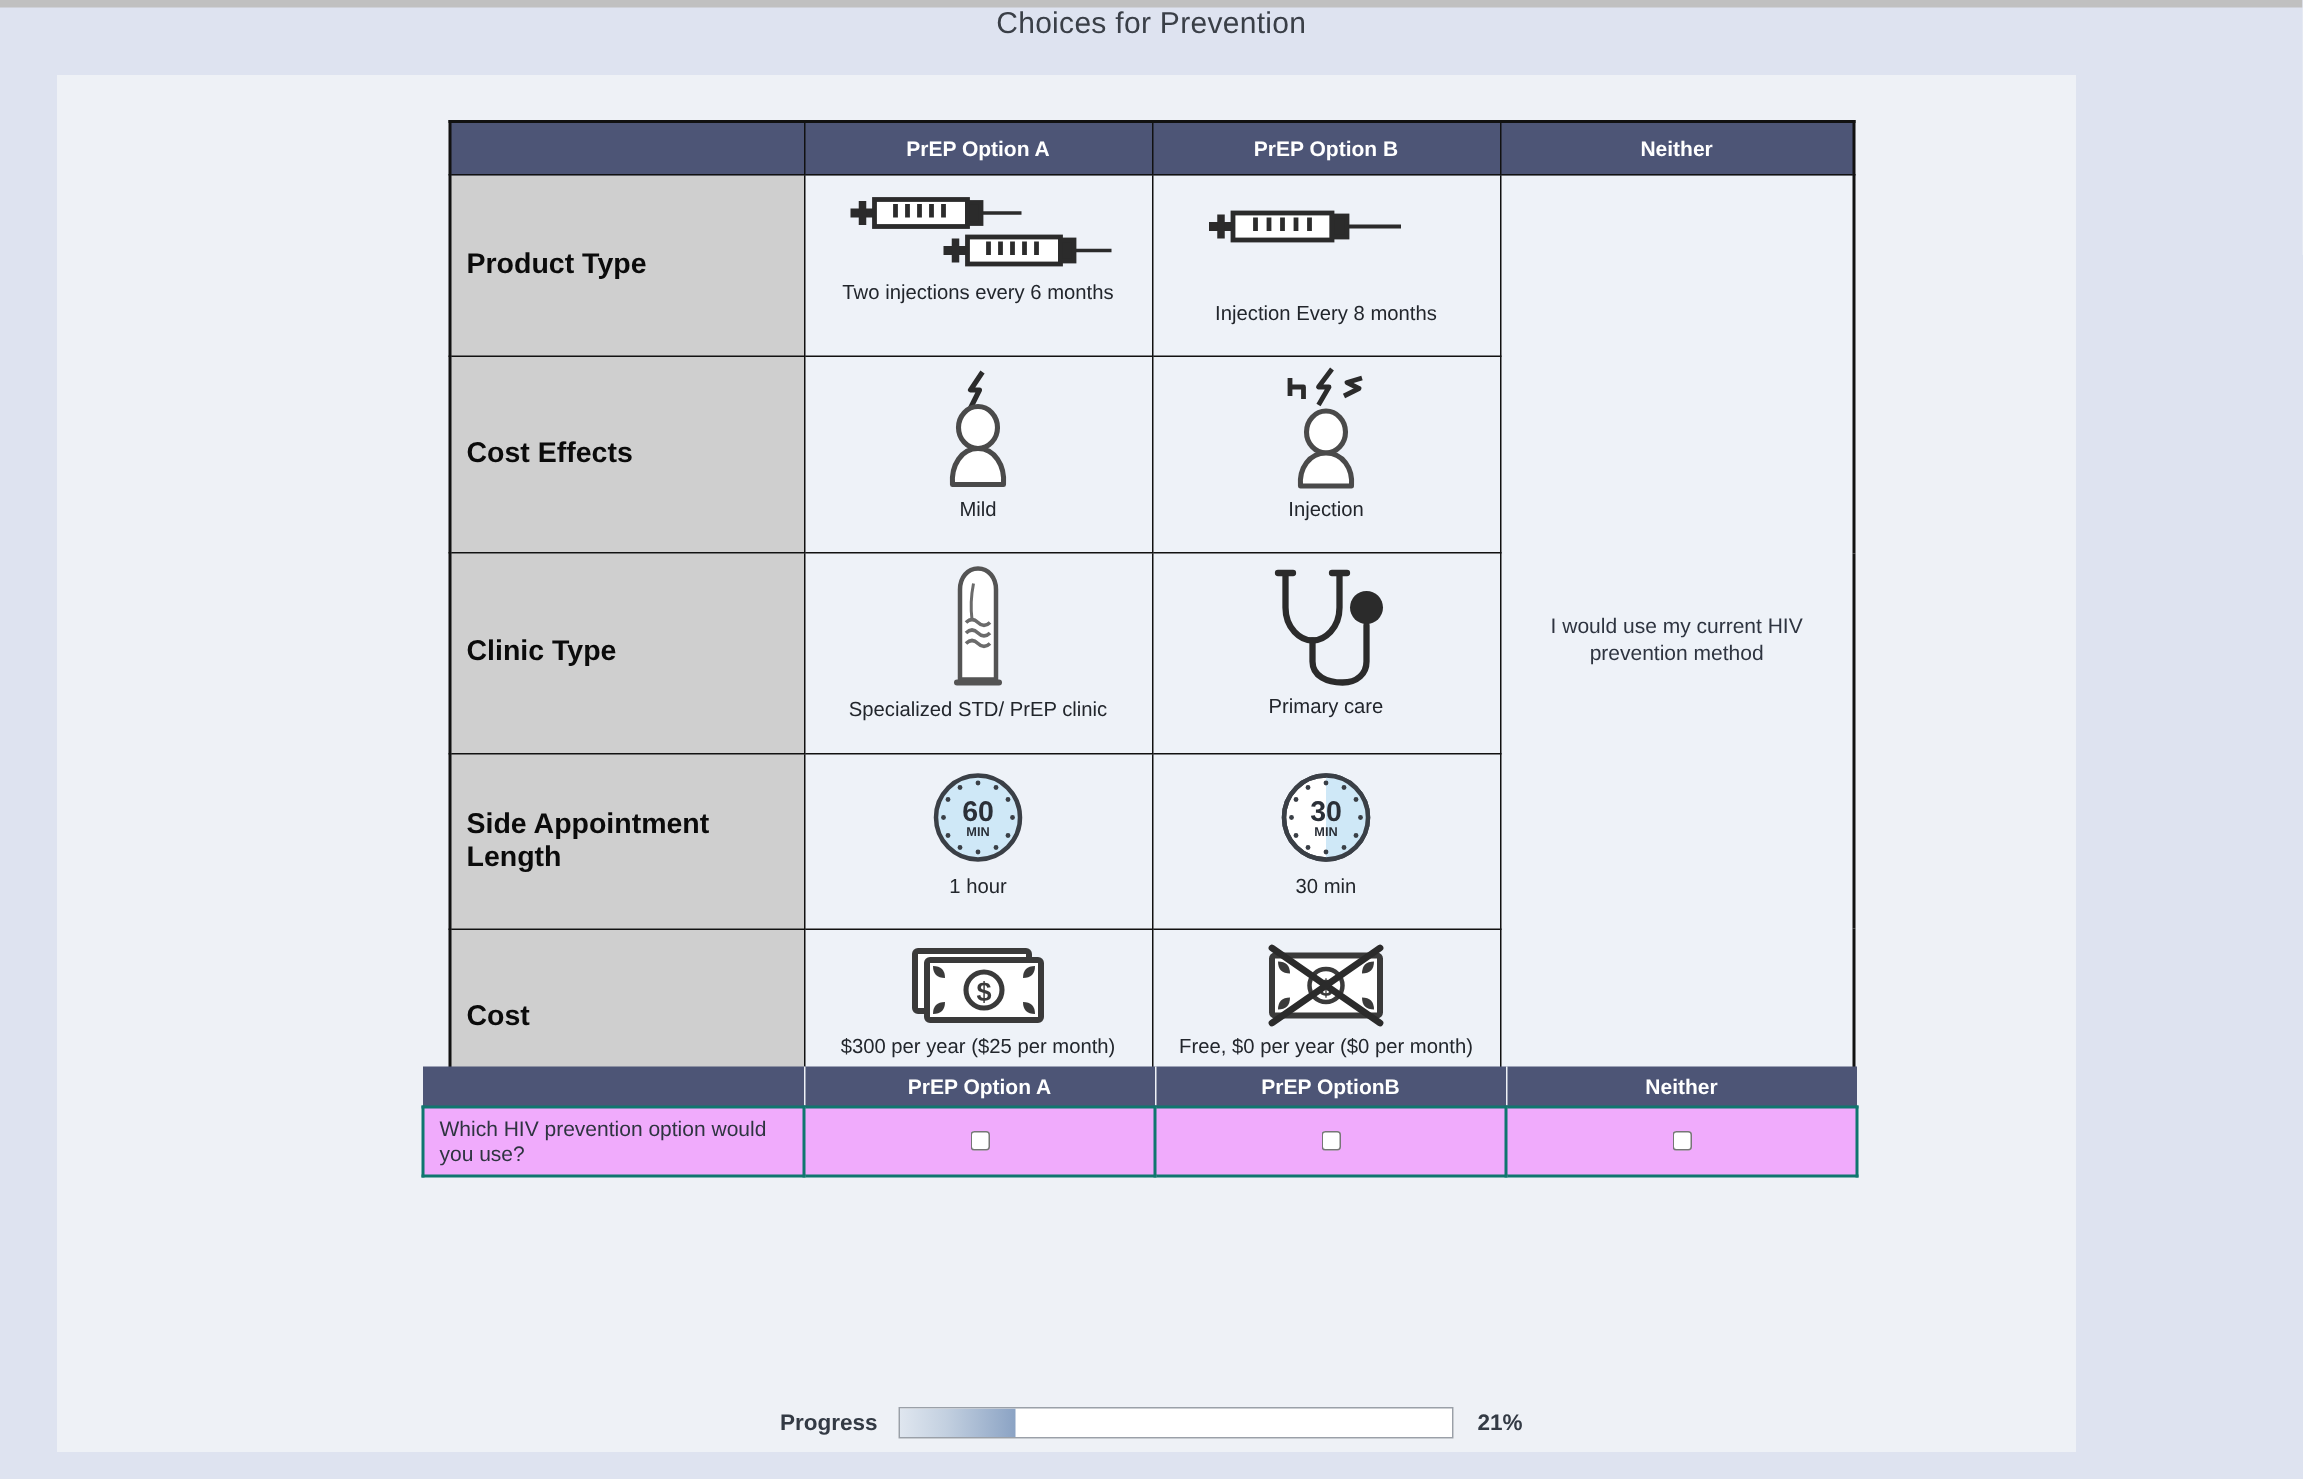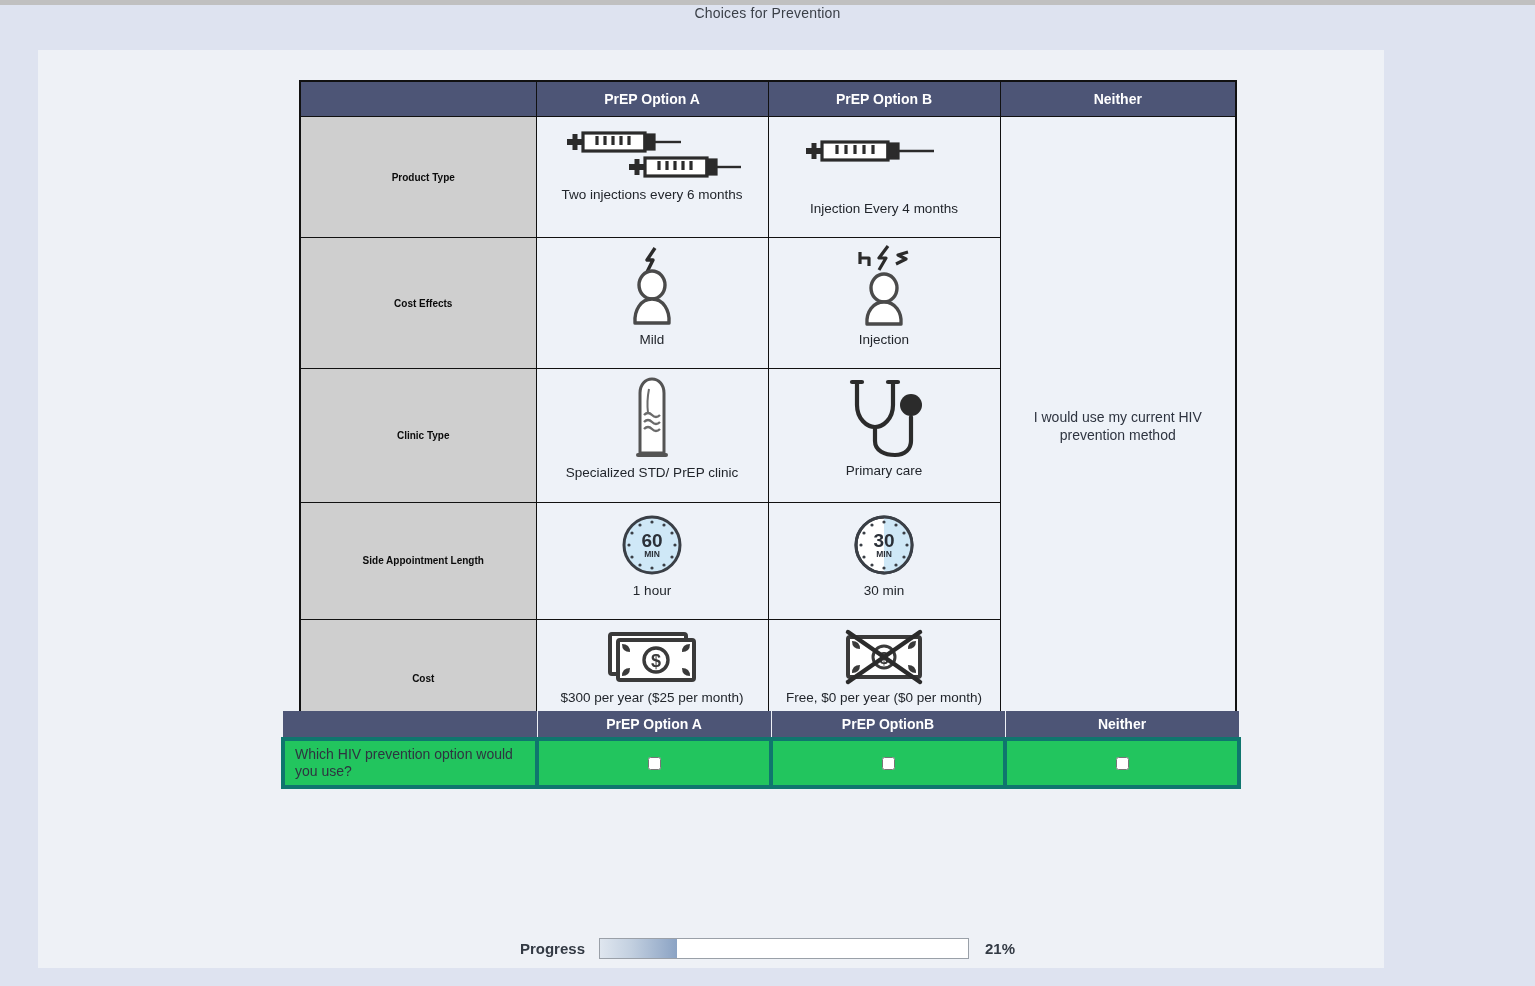--- a/index.html
+++ b/index.html
@@ -19,21 +19,21 @@
     top: 0; left: 0;
     width: 1535px;
     height: 5px;
     background: #c0c0c0;
   }
   .page-title {
     position: absolute;
     top: 5px; left: 0;
     width: 1535px;
     text-align: center;
-    font-size: 14px;
+    font-size: 20px;
     color: #3a3f47;
     letter-spacing: 0.2px;
   }
   .card {
     position: absolute;
     top: 50px; left: 38px;
     width: 1346px;
     height: 918px;
     background: #eef1f6;
   }
@@ -59,26 +59,26 @@
     height: 34px;
     border: 1px solid #111;
     text-align: center;
     padding: 0;
   }
   .attr-table th.hdr.blank { background: #4d5576; }
 
   .attr-table td.rowlabel {
     background: #cfcfcf;
     border: 1px solid #111;
-    font-size: 10px;
+    font-size: 19px;
     font-weight: bold;
     color: #0b0b0b;
     padding: 0 0 0 10px;
     vertical-align: middle;
-    text-align: center;
+    text-align: left;
   }
   .attr-table td.cell {
     background: #eef2f8;
     border: 1px solid #111;
     text-align: center;
     vertical-align: top;
     padding: 6px 6px 20px 6px;
   }
   .attr-table td.neither-cell {
     background: #eef2f8;
@@ -115,22 +115,22 @@
     color: #ffffff;
     font-size: 14px;
     font-weight: bold;
     height: 26px;
     padding: 0;
     text-align: center;
     border-right: 1px solid #eef1f6;
   }
   .choice-table th.first { border-right: 1px solid #eef1f6; }
   .choice-table td {
-    background: #22c55e;
-    border: 4px solid #0f766e;
+    background: #f0abfc;
+    border: 2px solid #0f766e;
     height: 44px;
     padding: 0;
   }
   .choice-table td.qcell {
     font-size: 14px;
     color: #2e3440;
     padding: 0 10px;
     line-height: 1.25;
     text-align: left;
   }
@@ -261,21 +261,21 @@
                 <line x1="43" y1="22" x2="43" y2="31"></line>
                   <line x1="52" y1="22" x2="52" y2="31"></line>
                 <line x1="61" y1="22" x2="61" y2="31"></line>
                   <line x1="70" y1="22" x2="70" y2="31"></line>
                 <line x1="79" y1="22" x2="79" y2="31"></line>
                 <rect x="94" y="21" width="10" height="14" fill="#2b2b2b"></rect>
                 <line x1="104" y1="28" x2="140" y2="28" stroke-width="2.6"></line>
               </g>
             </svg>
           </span>
-          <div class="cell-caption">Injection Every 4 months</div>
+          <div class="cell-caption">Injection Every 8 months</div>
         </td>
         <td class="neither-cell" rowspan="5">I would use my current HIV prevention method</td>
       </tr>
 
       <tr style="height:110px;">
         <td class="rowlabel">Cost Effects</td>
         <td class="cell">
           <span class="icon-wrap">
             <svg width="70" height="86" viewBox="0 0 70 86">
               <path d="M38 4 L30 16 L36 16 L30 28" fill="none" stroke="#2b2b2b" stroke-width="3.4" stroke-linejoin="round"></path>

